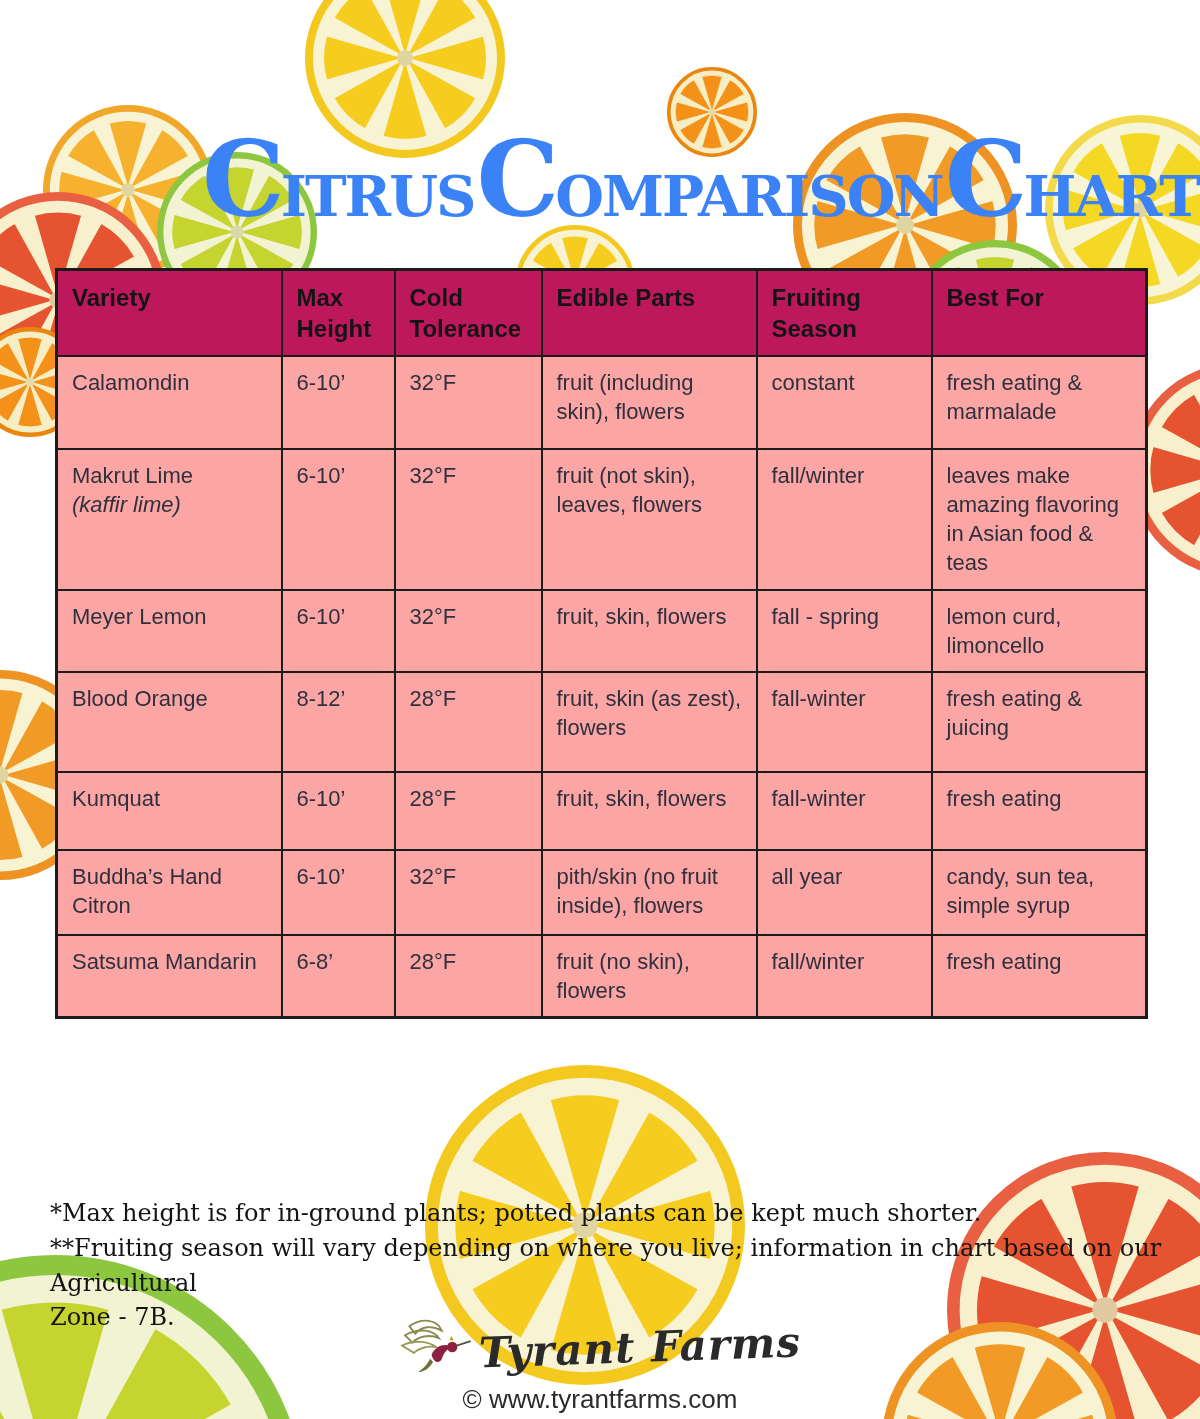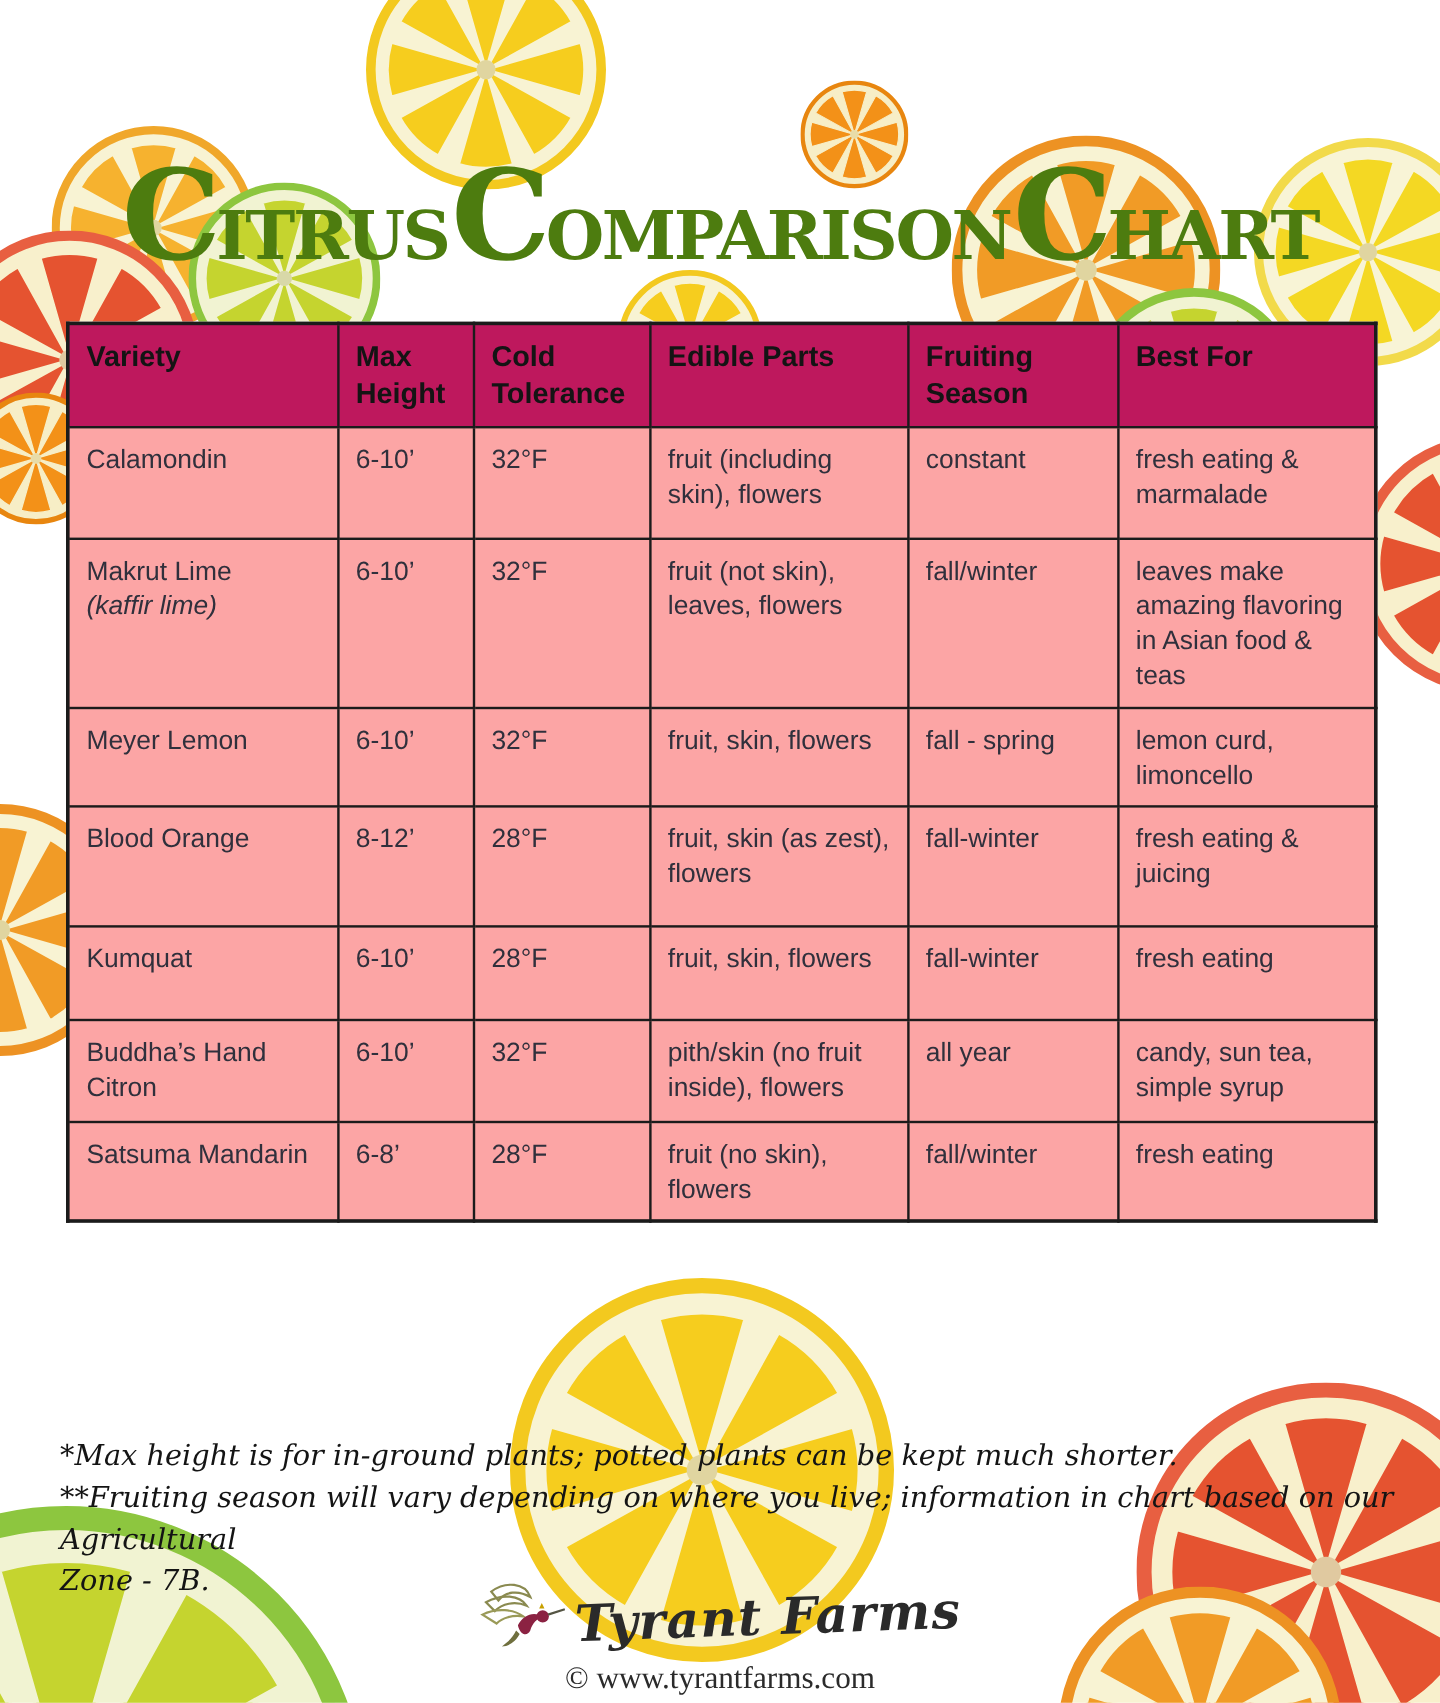--- a/index.html
+++ b/index.html
@@ -5,22 +5,22 @@
   html,body{margin:0;padding:0;}
   body{
     width:1200px;height:1419px;position:relative;overflow:hidden;
     background:#ffffff;font-family:"Liberation Sans",sans-serif;
   }
   
   #decorations{position:absolute;inset:0;z-index:1;}
   .fruit{position:absolute;}
   
   #title{
-    position:absolute;left:0;top:128px;width:1200px;text-align:center;z-index:6;
-    font-family:"DejaVu Serif",serif;font-weight:bold;color:#4d7c0f;
+    position:absolute;left:0;top:128px;width:1200px;text-align:right;z-index:6;
+    font-family:"DejaVu Serif",serif;font-weight:bold;color:#3b82f6;
     letter-spacing:-2px;line-height:1;white-space:nowrap;
   }
   #title .tword{display:inline-block;font-size:56px;text-transform:uppercase;margin:0 1px;}
   #title .tword::first-letter{font-size:104px;letter-spacing:-4px;}
   
   #table-wrap{position:absolute;left:55px;top:268px;z-index:5;}
   table{border-collapse:collapse;table-layout:fixed;width:1090px;background:#ffffff;
         border:3px solid #1b1b1b;}
   col.c1{width:225px}col.c2{width:113px}col.c3{width:147px}
   col.c4{width:215px}col.c5{width:175px}col.c6{width:215px}
@@ -36,31 +36,31 @@
   tbody tr:nth-child(4){height:100px}
   tbody tr:nth-child(5){height:78px}
   tbody tr:nth-child(6){height:85px}
   tbody tr:nth-child(7){height:77px}
   tbody tr:nth-child(8){height:110px}
   tbody tr:nth-child(9){height:74px}
   td .variety-note{font-style:italic;}
   
   #footnotes{
     position:absolute;left:50px;top:1196px;width:1120px;z-index:6;
-    font-family:"DejaVu Serif",serif;font-style:italic;color:#141414;
+    font-family:"DejaVu Serif",serif;color:#141414;
     font-size:24px;line-height:1.45;
   }
   
   #footer{position:absolute;left:0;top:1316px;width:1200px;z-index:6;text-align:center;}
   #brand-row{display:flex;align-items:center;justify-content:center;gap:6px;}
   #brand-name{
     font-family:"DejaVu Serif",serif;font-style:italic;font-weight:bold;
     font-size:42px;color:#2a2a2a;transform:rotate(-2deg);letter-spacing:1px;
   }
-  #copyright{margin-top:6px;font-size:26px;color:#2b2b2b;font-family:Liberation Serif, serif;}
+  #copyright{margin-top:6px;font-size:26px;color:#2b2b2b;font-family:Liberation Sans, sans-serif;}
 </style>
 </head>
 <body>
 
 <div id="decorations">
     <div class="fruit" style="left: 305px; top: -42px; width: 200px; height: 200px;"><svg width="200" height="200" viewBox="-100 -100 200 200">
       <circle r="96" fill="#F8F3D3" stroke="#F3C91F" stroke-width="8"></circle>
         <path d="M0 0 L-22.6 -78.8 A82 82 0 0 1 22.6 -78.8 Z" fill="#F6CD1E" stroke="#F8F3D3" stroke-width="2"></path>
         <path d="M0 0 L39.8 -71.7 A82 82 0 0 1 71.7 -39.8 Z" fill="#F6CD1E" stroke="#F8F3D3" stroke-width="2"></path>
         <path d="M0 0 L78.8 -22.6 A82 82 0 0 1 78.8 22.6 Z" fill="#F6CD1E" stroke="#F8F3D3" stroke-width="2"></path>

